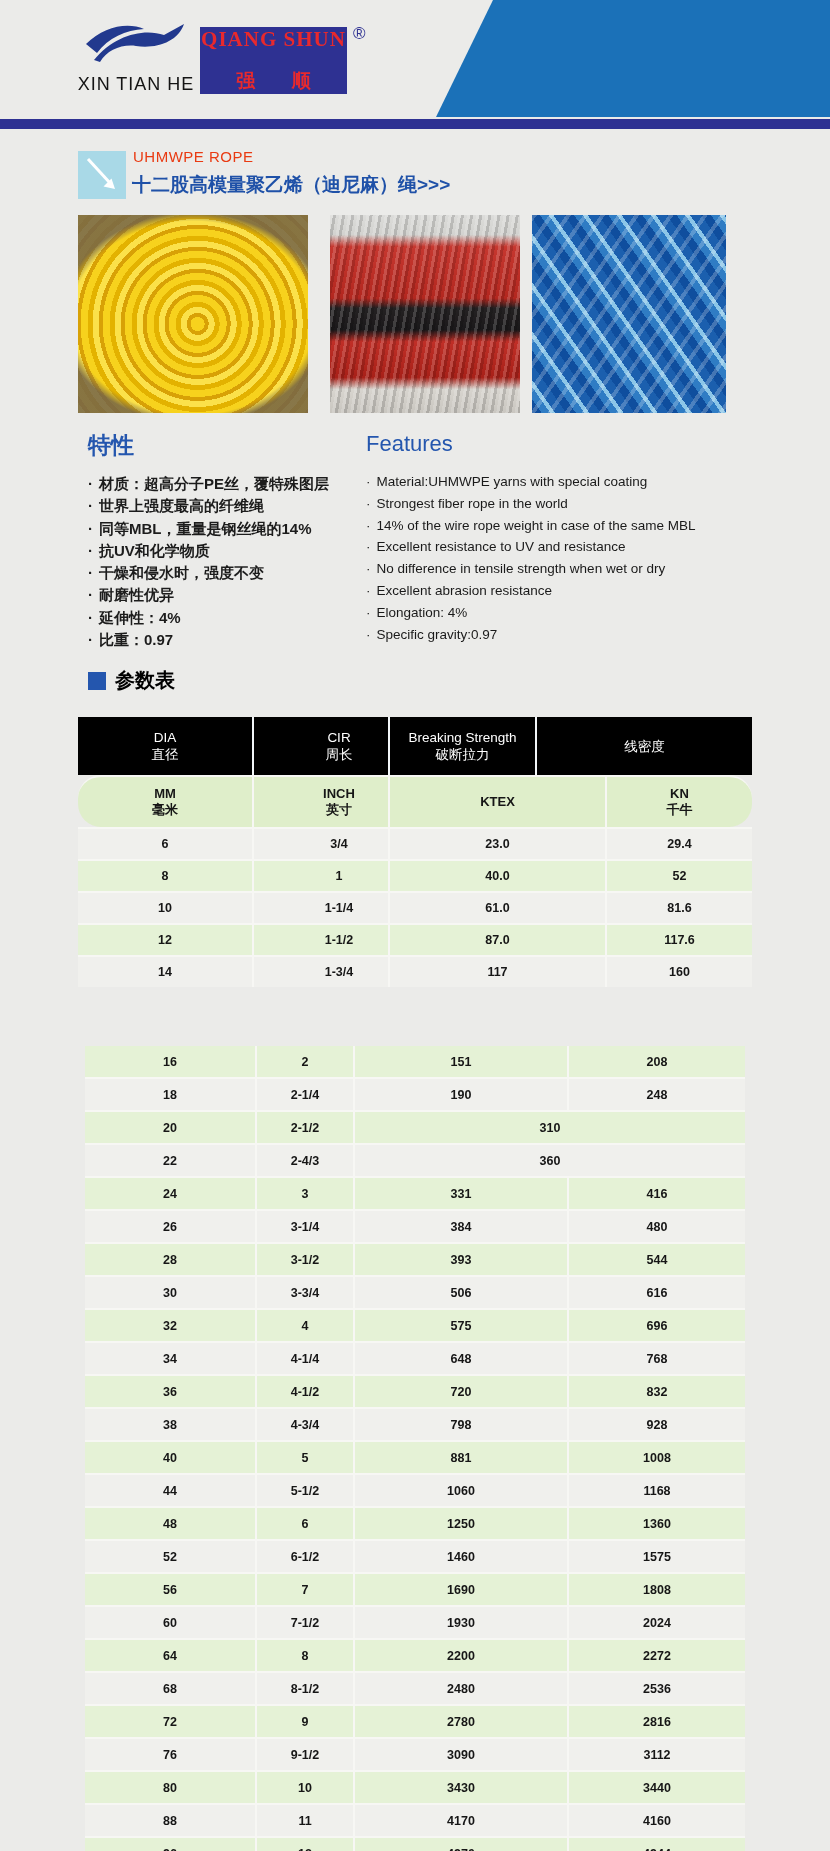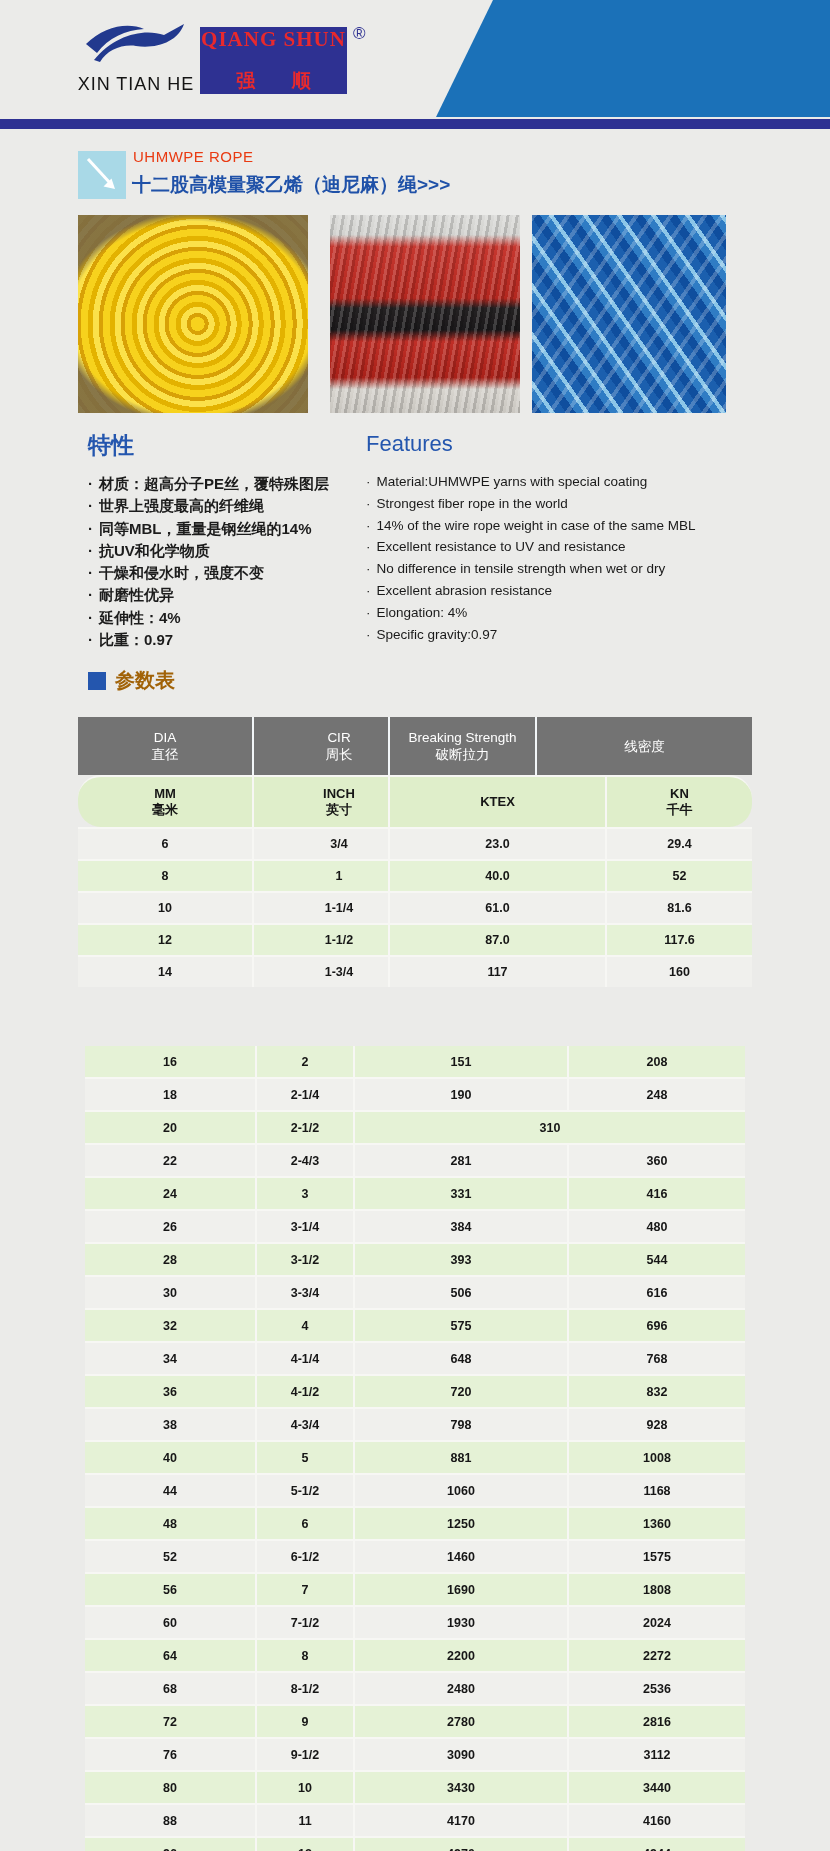--- a/index.html
+++ b/index.html
@@ -51,27 +51,27 @@
   .feat-heading-zh{color:#2456ae;font-size:23px;font-weight:700;margin:0 0 12px 0;}
   .feat-heading-en{color:#2456ae;font-size:22px;font-weight:400;margin:0 0 14px 0;}
   .feat-item{display:flex;align-items:flex-start;}
   .feat-zh .feat-item{font-size:15px;font-weight:700;color:#1c1c1c;line-height:22.3px;}
   .feat-en .feat-item{font-size:13.5px;font-weight:400;color:#1a1a1a;line-height:21.8px;}
   .bullet{margin-right:6px;}
 
   
   .params-heading{position:absolute;left:88px;top:667px;display:flex;align-items:center;gap:9px;}
   .params-square{width:18px;height:18px;background:#2456ae;}
-  .params-title{color:#a16207;font-size:20px;font-weight:700;}
+  .params-title{color:#000000;font-size:20px;font-weight:700;}
 
   
   .ptable{position:absolute;}
   .table1{left:78px;top:717px;width:674px;}
   .table2{left:85px;top:1046px;width:660px;}
-  .thead{display:flex;height:58px;background:#737373;}
+  .thead{display:flex;height:58px;background:#000000;}
   .th{display:flex;flex-direction:column;align-items:center;justify-content:center;
       color:#fff;font-size:13.5px;line-height:17px;border-right:2px solid #f2f6f8;}
   .th:last-child{border-right:none;}
   .units{display:flex;height:50px;background:#dfeeca;border-top:2px solid #f7f7f4;border-radius:23px;}
   .unit{display:flex;flex-direction:column;align-items:center;justify-content:center;
       color:#161616;font-size:13px;font-weight:700;line-height:16px;border-right:2px solid #f7f7f4;}
   .unit:last-child{border-right:none;}
   .trow{display:flex;border-top:2px solid #f7f7f4;}
   .table1 .trow{height:30px;}
   .table2 .trow{height:31px;}
@@ -293,21 +293,20 @@
           <div class="tcell c3">248</div>
         </div>
         <div class="trow green">
           <div class="tcell c0">20</div>
           <div class="tcell c1">2-1/2</div>
           <div class="tcell c3">310</div>
         </div>
         <div class="trow plain">
           <div class="tcell c0">22</div>
           <div class="tcell c1">2-4/3</div>
-          <div class="tcell c2">281</div>
           <div class="tcell c3">360</div>
         </div>
         <div class="trow green">
           <div class="tcell c0">24</div>
           <div class="tcell c1">3</div>
           <div class="tcell c2">331</div>
           <div class="tcell c3">416</div>
         </div>
         <div class="trow plain">
           <div class="tcell c0">26</div>

